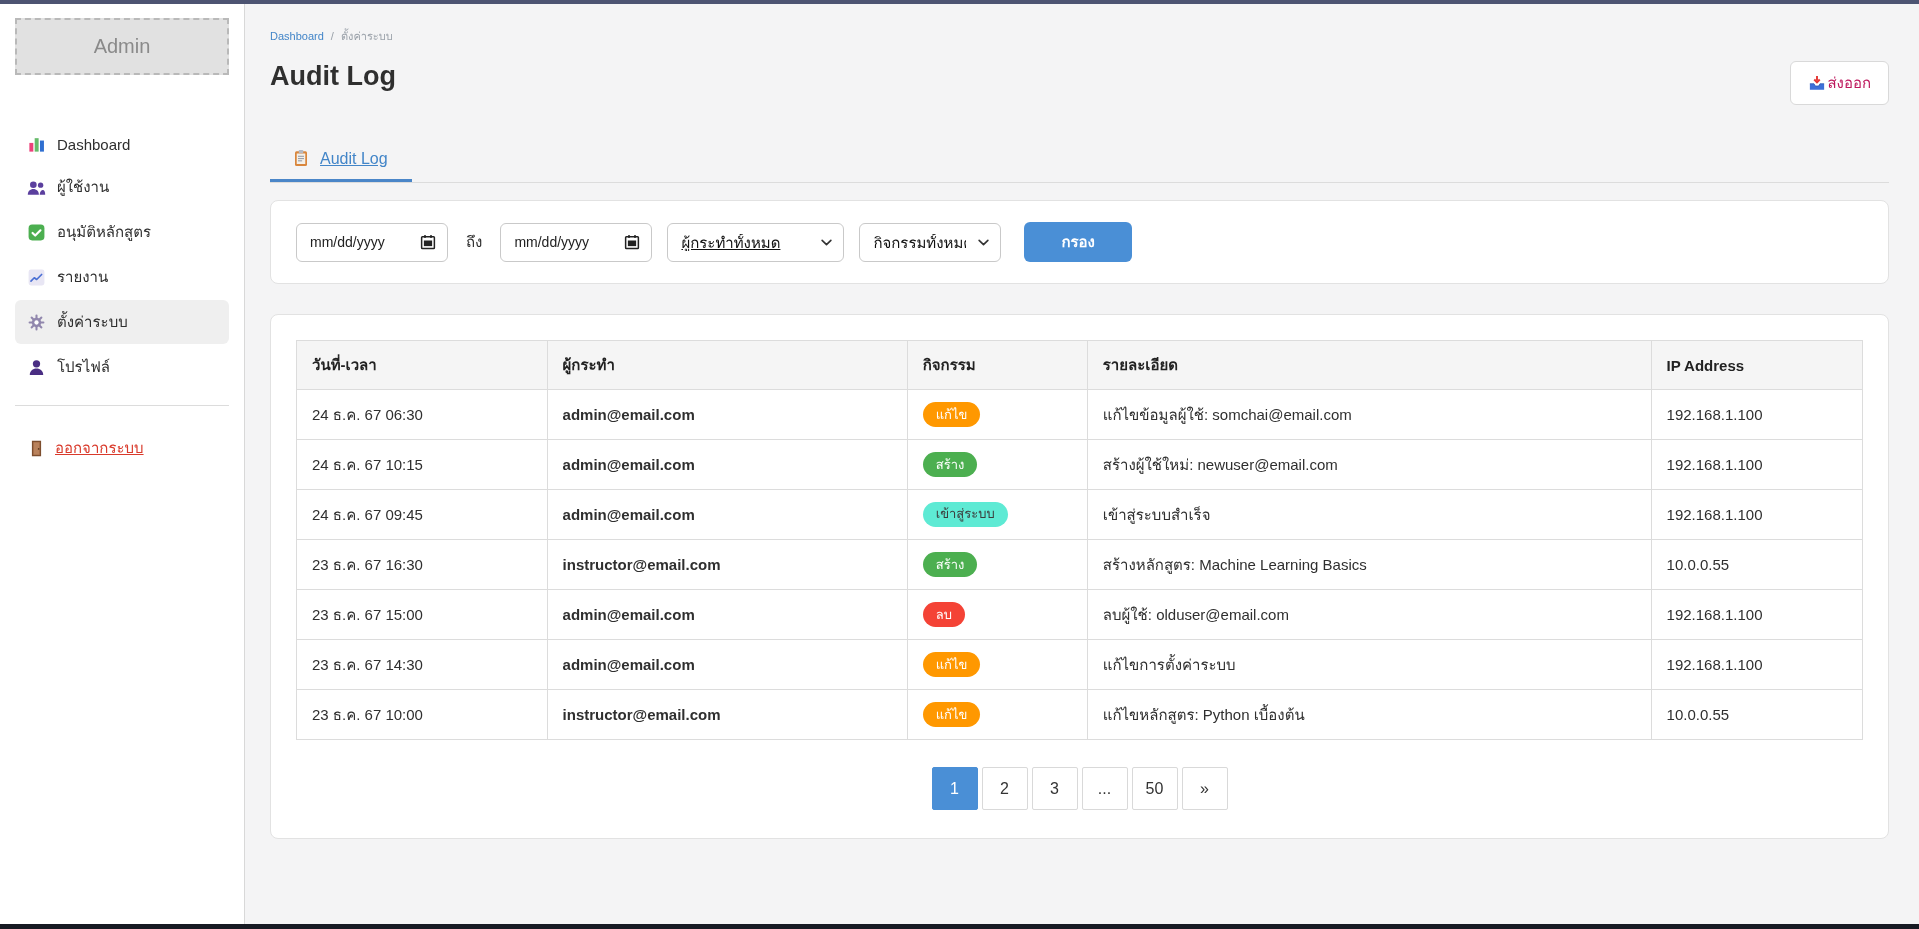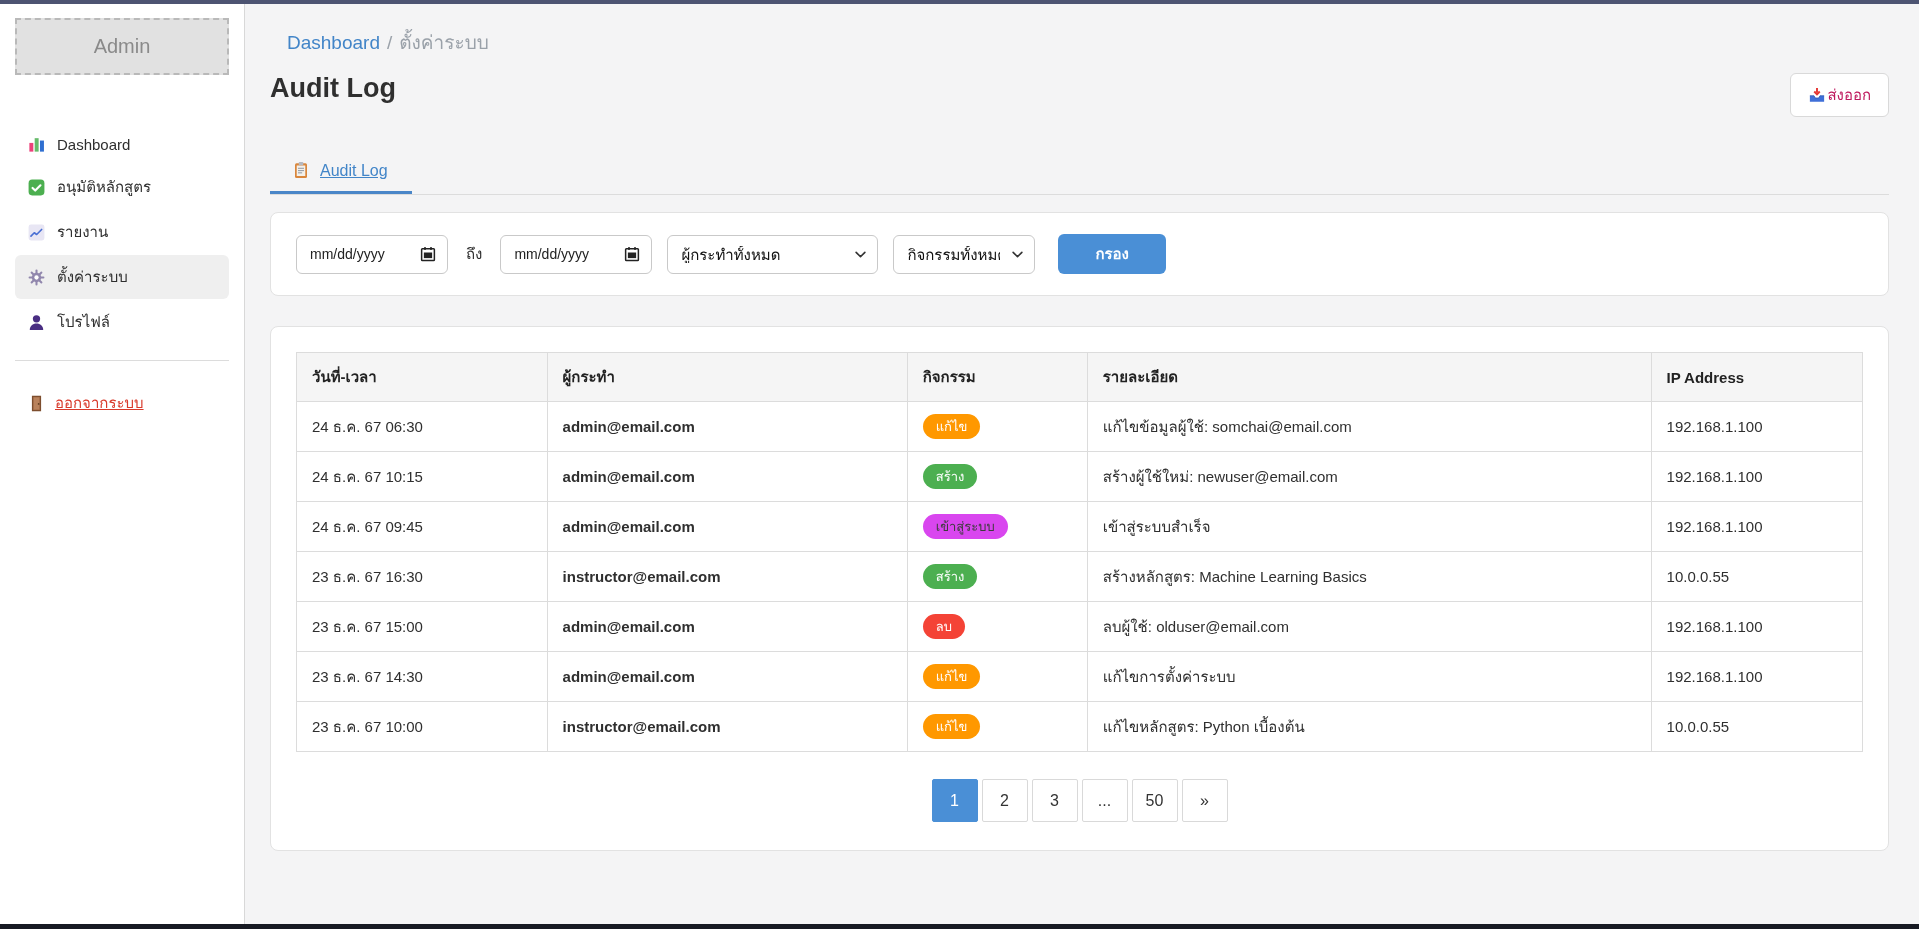--- a/index.html
+++ b/index.html
@@ -34,21 +34,21 @@
   .nav-icon svg { width:19px; height:19px; }
   .sidebar-divider { border:none; border-top:1px solid #dcdcdc; margin:16px 0 30px; }
   .logout-link {
     display:flex; align-items:center; gap:9px; padding:0 12px;
     color:#d93a2b; font-size:15px; text-decoration:underline; cursor:pointer;
   }
   .logout-link .nav-icon { text-decoration:none; }
 
   
   .main { flex:1; padding:23px 30px 0 25px; position:relative; }
-  .breadcrumb { font-size:19px; color:#9aa1a9;margin-left:17px; }
+  .breadcrumb { font-size:11px; color:#9aa1a9; }
   .breadcrumb .bc-home { color:#4285c8; text-decoration:none; cursor:pointer; }
   .breadcrumb .bc-sep { margin:0 7px; color:#9aa1a9; }
   .title-row { display:flex; justify-content:space-between; align-items:flex-start; margin-top:16px; }
   .page-title { font-size:27px; font-weight:bold; color:#2f2f2f; margin:0; }
   .export-btn {
     display:flex; align-items:center; 
     background:#fff; border:1px solid #d9d9d9; border-radius:6px;
     padding:9px 17px; font-size:15px; color:#be185d; cursor:pointer;
   }
   .export-btn svg { width:18px; height:18px; }
@@ -77,21 +77,21 @@
   .date-field .cal-icon { position:absolute; right:11px; top:10px; width:18px; height:18px; pointer-events:none; }
   .to-label { font-size:15px; color:#2f2f2f; padding:0 3px; }
   .select-wrap { position:relative; }
   .select-wrap select {
     appearance:none; -webkit-appearance:none; -moz-appearance:none;
     height:39px; border:1px solid #c9c9c9; border-radius:6px; background:#fff;
     padding:0 34px 0 13px; font-size:15px; color:#111;
     font-family:"Liberation Sans", sans-serif; cursor:pointer;
   }
   .select-wrap .chev { position:absolute; right:10px; top:12px; width:15px; height:15px; pointer-events:none; }
-  .actor-select select { width:211px; }
+  .actor-select select { width:177px;text-decoration:underline; }
   .activity-select select { width:142px; }
   .filter-btn {
     background:#4a8fd6; color:#fff; border:none; border-radius:6px;
     height:40px; padding:0 37px; font-size:15px; font-weight:bold;
     font-family:"Liberation Sans", sans-serif; cursor:pointer; margin-left:8px;
   }
 
   
   .table-card {
     margin-top:30px; background:#fff; border:1px solid #e2e2e2; border-radius:8px;
@@ -135,20 +135,33 @@
     <span class="nav-icon">
             <svg viewBox="0 0 24 24">
               <rect x="3" y="10" width="5" height="11" fill="#ec407a"></rect>
               <rect x="9.7" y="4" width="5" height="17" fill="#66bb6a"></rect>
               <rect x="16.4" y="7" width="5" height="14" fill="#2f6fd1"></rect>
             </svg>
           </span>
     <span class="nav-label">Dashboard</span>
   </div>
 
+  <div class="nav-item">
+    <span class="nav-icon">
+            <svg viewBox="0 0 24 24">
+              <g fill="#5b3f9e">
+                <circle cx="8" cy="8.5" r="4.2"></circle>
+                <path d="M1 21c0-4.4 3.1-7.2 7-7.2s7 2.8 7 7.2z"></path>
+                <circle cx="17.2" cy="9" r="3.4"></circle>
+                <path d="M16 21c.2-3.4 2.2-5.8 4-5.8 1.8 0 3 2.4 3 5.8z"></path>
+              </g>
+            </svg>
+          </span>
+    <span class="nav-label">ผู้ใช้งาน</span>
+  </div>
 
   <div class="nav-item">
     <span class="nav-icon">
             <svg viewBox="0 0 24 24">
               <rect x="2" y="2" width="20" height="20" rx="4.5" fill="#4caf50"></rect>
               <path d="M7 12.5l3.4 3.4L17 9.2" stroke="#fff" stroke-width="2.7" fill="none" stroke-linecap="round" stroke-linejoin="round"></path>
             </svg>
           </span>
     <span class="nav-label">อนุมัติหลักสูตร</span>
   </div>
@@ -321,21 +334,21 @@
     <td class="cell-datetime">24 ธ.ค. 67 10:15</td>
     <td class="cell-actor">admin@email.com</td>
     <td class="cell-action"><span class="badge" style="background-color: rgb(76, 175, 80); color: rgb(255, 255, 255);">สร้าง</span></td>
     <td class="cell-details">สร้างผู้ใช้ใหม่: newuser@email.com</td>
     <td class="cell-ip">192.168.1.100</td>
   </tr>
 
   <tr>
     <td class="cell-datetime">24 ธ.ค. 67 09:45</td>
     <td class="cell-actor">admin@email.com</td>
-    <td class="cell-action"><span class="badge" style="background-color: #d946ef; color: rgb(60, 60, 60);">เข้าสู่ระบบ</span></td>
+    <td class="cell-action"><span class="badge" style="background-color: #5eead4; color: rgb(60, 60, 60); font-family: Liberation Mono, monospace;">เข้าสู่ระบบ</span></td>
     <td class="cell-details">เข้าสู่ระบบสำเร็จ</td>
     <td class="cell-ip">192.168.1.100</td>
   </tr>
 
   <tr>
     <td class="cell-datetime">23 ธ.ค. 67 16:30</td>
     <td class="cell-actor">instructor@email.com</td>
     <td class="cell-action"><span class="badge" style="background-color: rgb(76, 175, 80); color: rgb(255, 255, 255);">สร้าง</span></td>
     <td class="cell-details">สร้างหลักสูตร: Machine Learning Basics</td>
     <td class="cell-ip">10.0.0.55</td>

